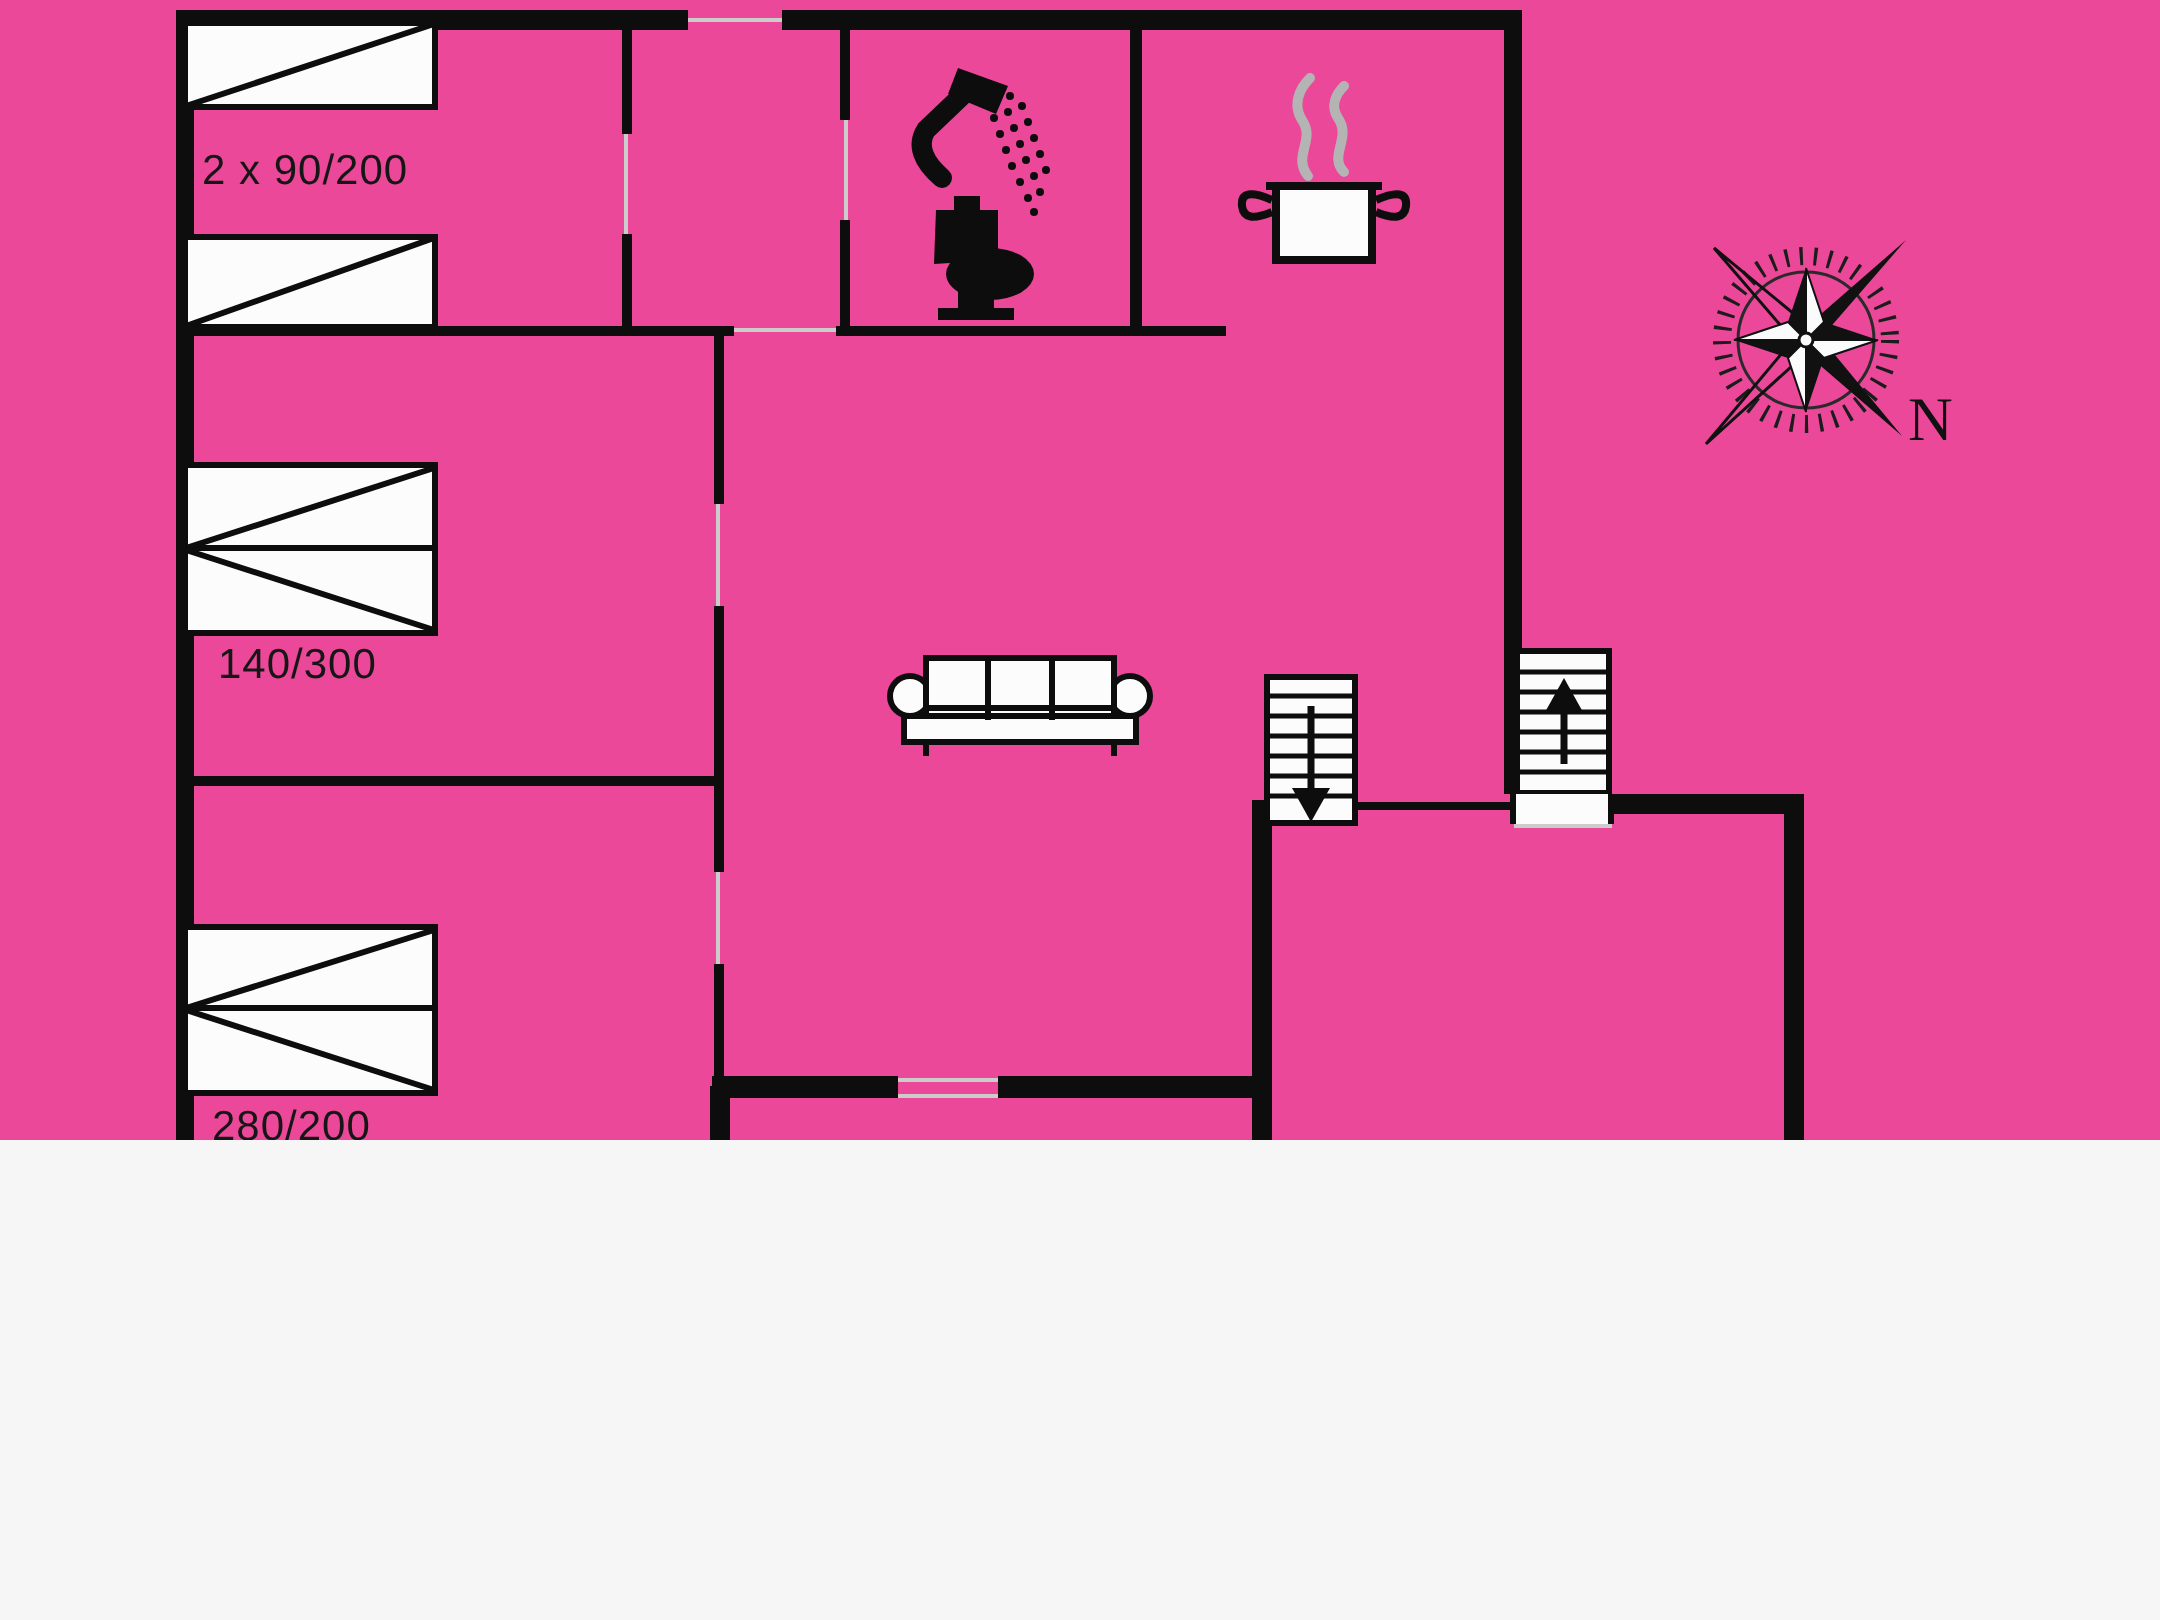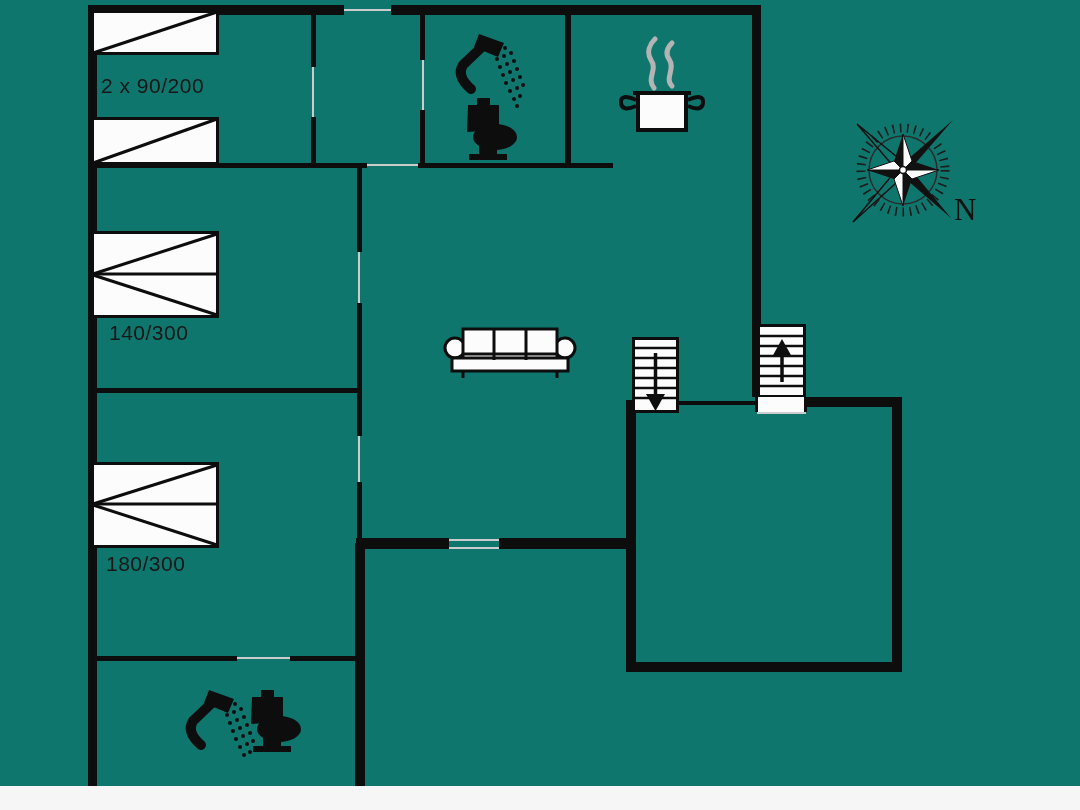--- a/index.html
+++ b/index.html
@@ -1,16 +1,16 @@
 <!DOCTYPE html>
 <html><head>
 <meta charset="utf-8">
 <style>
   html,body{margin:0;padding:0;background:#f6f6f6;}
-  #canvas{position:relative;width:1080px;height:786px;background:#0f766e;overflow:hidden;
+  #canvas{position:relative;width:1080px;height:570px;background:#ec4899;overflow:hidden;
           font-family:"Liberation Sans", sans-serif;}
   .wall{position:absolute;background:#0d0d0d;}
   .opening{position:absolute;background:#cccccc;}
   .lbl{position:absolute;color:#161616;font-size:21px;letter-spacing:0.5px;white-space:nowrap;}
   .north{position:absolute;color:#111;font-size:31px;font-family:"Liberation Serif", serif;}
   .fig{position:absolute;}
   .landing{position:absolute;background:#fcfcfc;border-left:3px solid #0d0d0d;border-right:3px solid #0d0d0d;}
 </style>
 </head>
 <body>
@@ -81,21 +81,21 @@
   </svg>
   <svg class="fig" style="left:91px;top:462px" width="128" height="86" viewBox="0 0 128 86">
     <rect x="1.5" y="1.5" width="125" height="83" fill="#fcfcfc" stroke="#0d0d0d" stroke-width="3"></rect>
     <line x1="2" y1="42" x2="126" y2="42" stroke="#0d0d0d" stroke-width="3"></line>
     <line x1="2" y1="42" x2="126" y2="3" stroke="#0d0d0d" stroke-width="3"></line>
     <line x1="2" y1="43" x2="126" y2="83" stroke="#0d0d0d" stroke-width="3"></line>
   </svg>
 
   <div class="lbl" style="left:101px;top:74px">2 x 90/200</div>
   <div class="lbl" style="left:109px;top:321px">140/300</div>
-  <div class="lbl" style="left:106px;top:552px">180/300</div>
+  <div class="lbl" style="left:106px;top:552px">280/200</div>
 
   <svg class="fig" style="left:448px;top:34px" width="82" height="78" viewBox="0 0 82 78">
     <path d="M23,55 Q8,42 15,31 L37,10" fill="none" stroke="#0d0d0d" stroke-width="10" stroke-linecap="round"></path>
     <polygon points="31,0 56,9 50,23 26,13" fill="#0d0d0d"></polygon>
     <g fill="#0d0d0d">
       <circle cx="50" cy="17" r="2"></circle>
         <circle cx="57" cy="14" r="2"></circle>
       <circle cx="49" cy="25" r="2"></circle>
         <circle cx="56" cy="22" r="2"></circle>
         <circle cx="63" cy="19" r="2"></circle>

